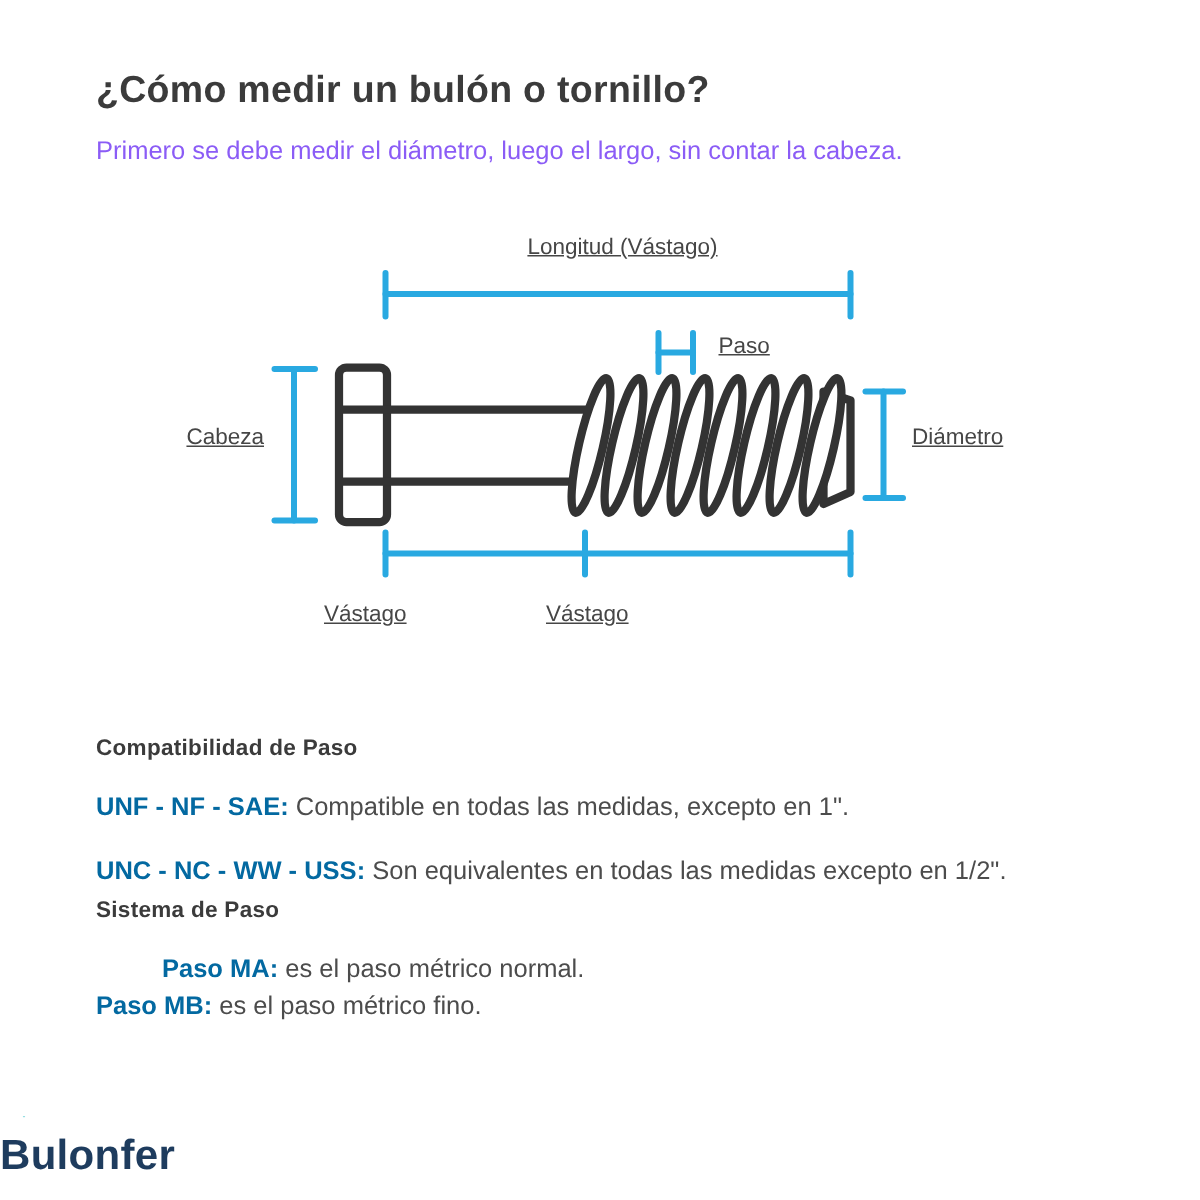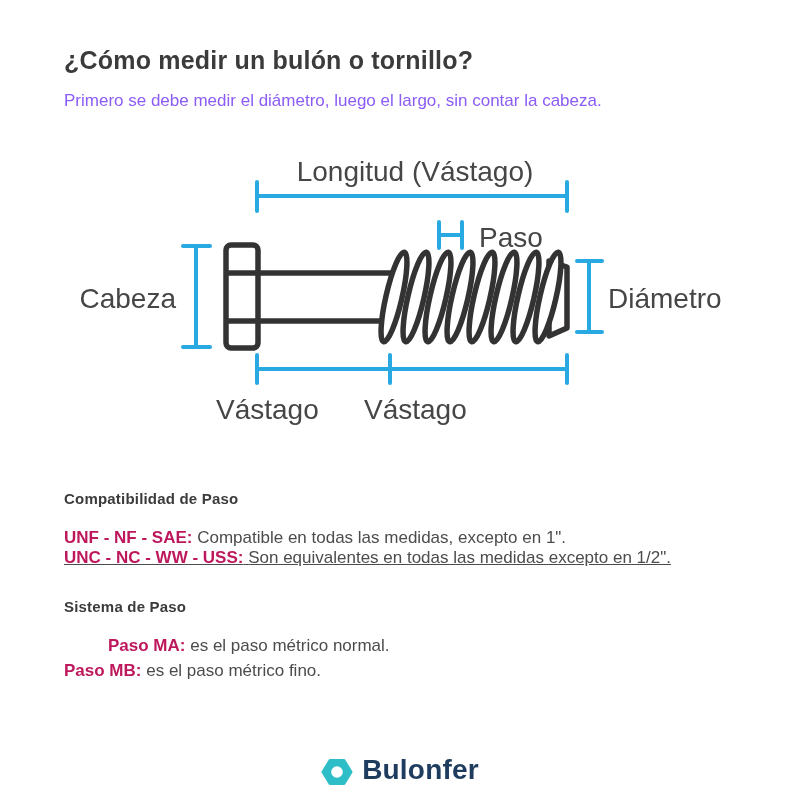--- a/index.html
+++ b/index.html
@@ -18,50 +18,50 @@
     font-size: 25px; font-weight: 700; color: #3b3b3b;
     letter-spacing: 0.2px;
   }
   .subtitle {
     left: 64px; top: 91px;
     font-size: 17px; color: #8b5cf6;
   }
 
   #diagram-svg { left: 0; top: 0; width: 800px; height: 800px; }
 
-  .dlabel { font-size: 28px; color: #464646; white-space: nowrap; }
+  .dlabel { font-size: 15px; color: #464646; white-space: nowrap; text-decoration: underline; }
   .lbl-longitud { left: 262px; top: 156px; width: 306px; text-align: center; }
   .lbl-paso     { left: 479px; top: 222px; }
   .lbl-cabeza   { left: 72px;  top: 283px; width: 104px; text-align: right; }
   .lbl-diametro { left: 608px; top: 283px; }
   .lbl-two-line { top: 394px; width: 180px; line-height: 31px; white-space: normal; }
   .lbl-sin-roscar { left: 216px; }
   .lbl-roscado    { left: 364px; }
 
   .section-heading {
     left: 64px;
     font-size: 15px; font-weight: 700; color: #3b3b3b;
     letter-spacing: 0.2px;
   }
   .section-line {
     left: 64px;
     font-size: 17px; color: #4c4c4c; white-space: nowrap;
   }
-  .section-line .term { font-weight: 700; color: #be185d; }
+  .section-line .term { font-weight: 700; color: #0369a1; }
 
   .h-compat   { top: 490px; }
   .l-compat-1 { top: 528px; }
-  .l-compat-2 { top: 548px; text-decoration: underline; }
+  .l-compat-2 { top: 571px; }
   .h-sistema  { top: 598px; }
   .l-sistema-1{ top: 636px; margin-left: 44px; }
   .l-sistema-2{ top: 661px; }
 
   .footer {
     left: 0; top: 744px; width: 800px; height: 42px;
-    display: flex; align-items: flex-end; justify-content: center; gap: 9px;
+    display: flex; align-items: flex-start; justify-content: center; gap: 9px; flex-direction: column;
   }
   .brand-text {
     font-size: 28px; font-weight: 700; color: #1e3c5e;
     letter-spacing: 0.2px;
   }
 </style>
 </head>
 <body>
 
 <div class="abs title">¿Cómo medir un bulón o tornillo?</div>

